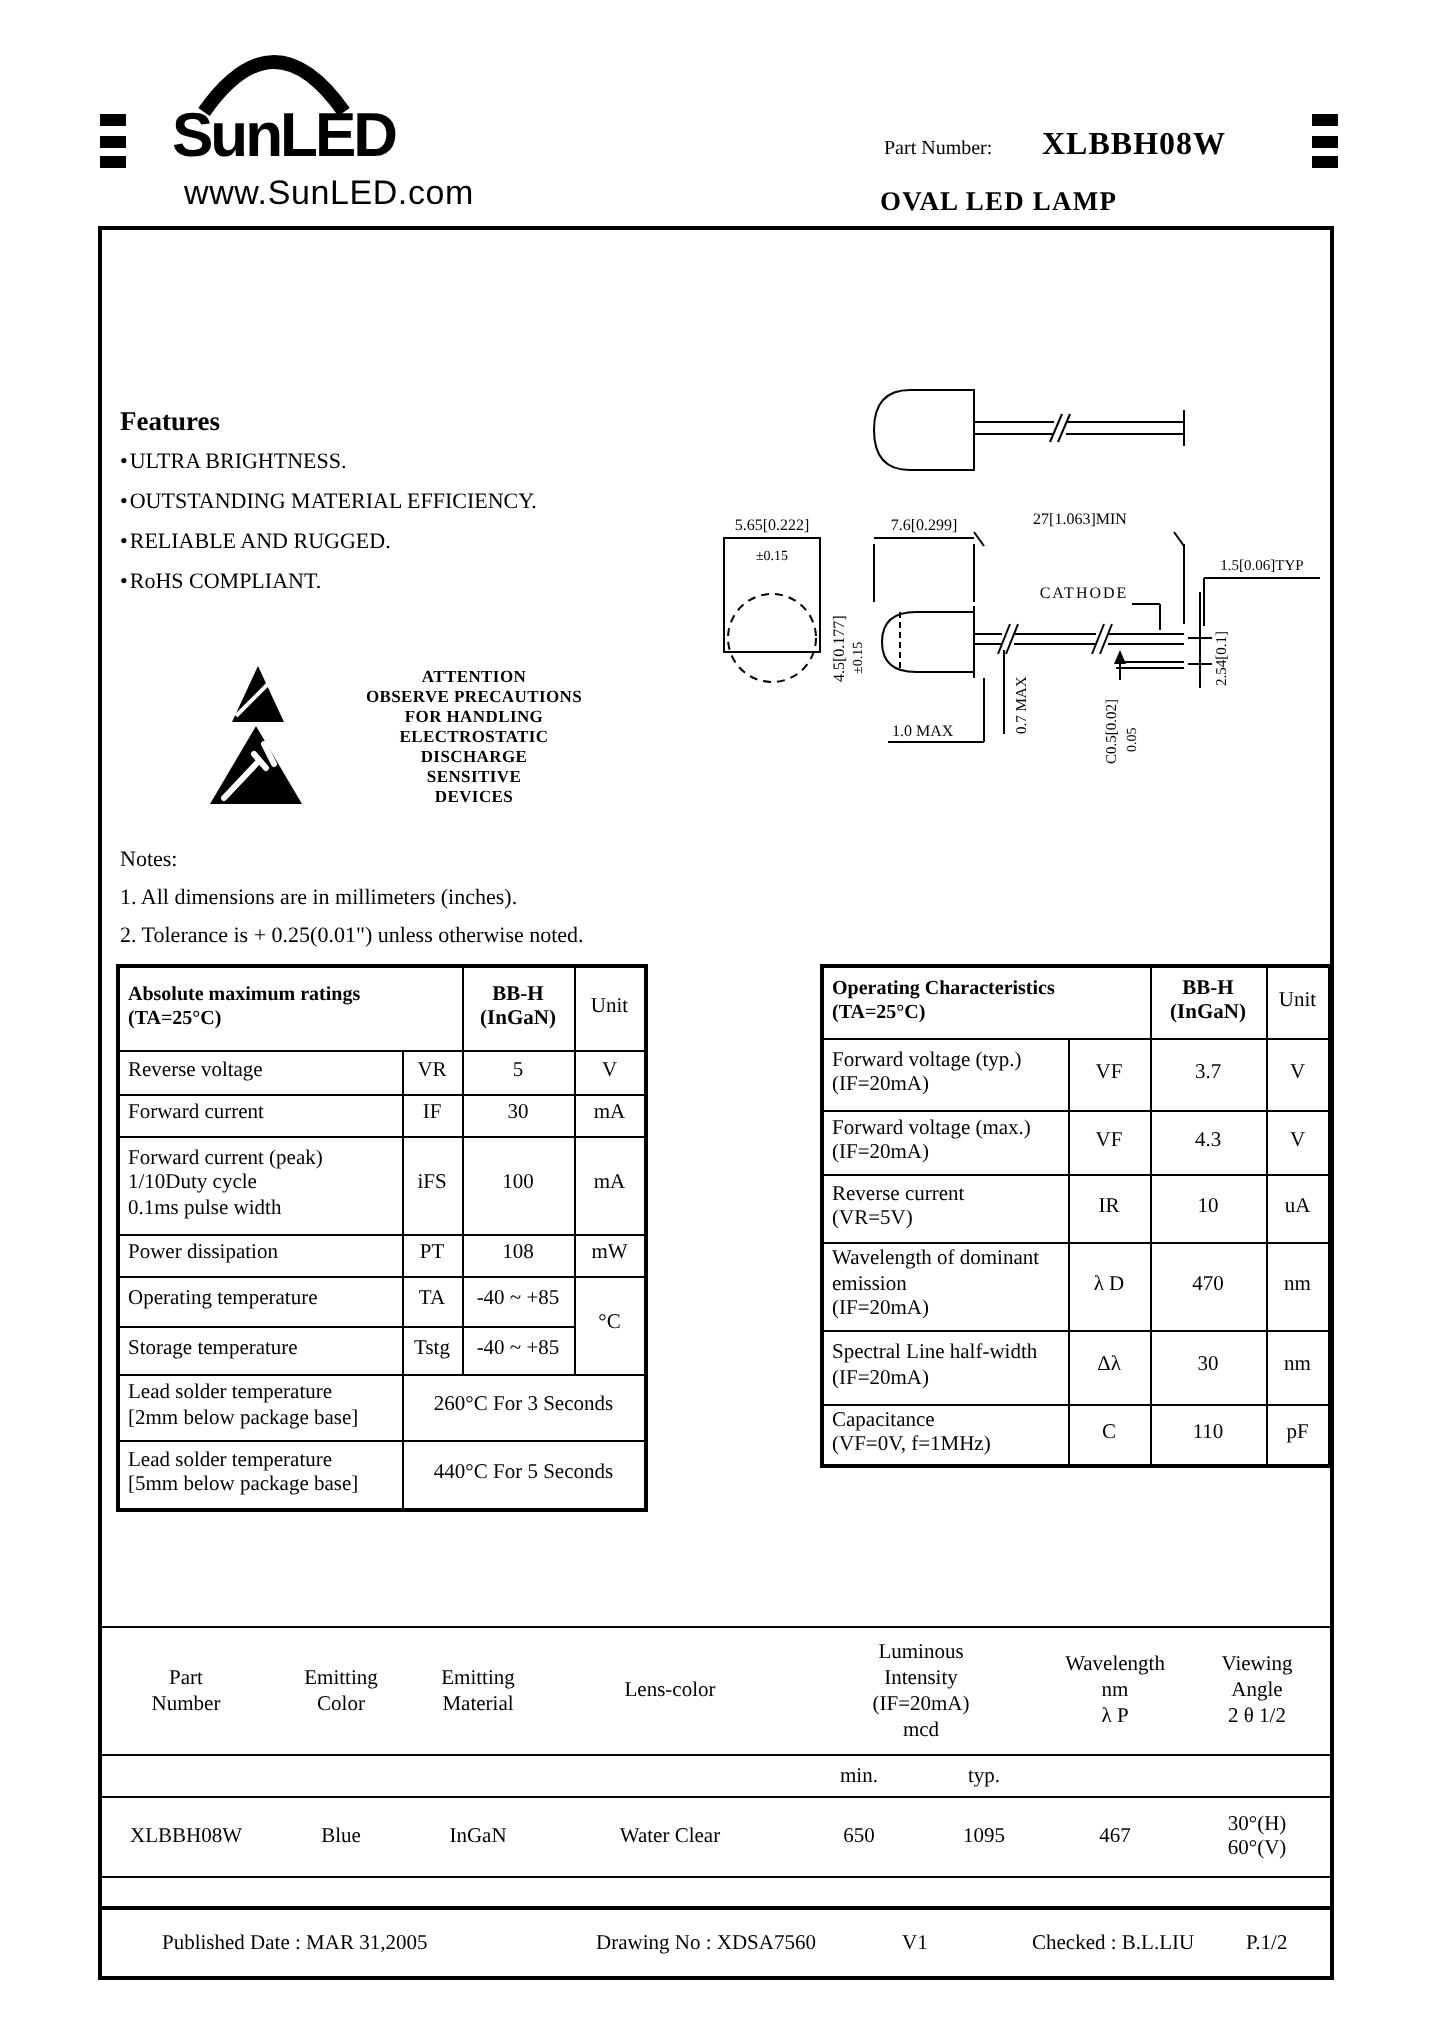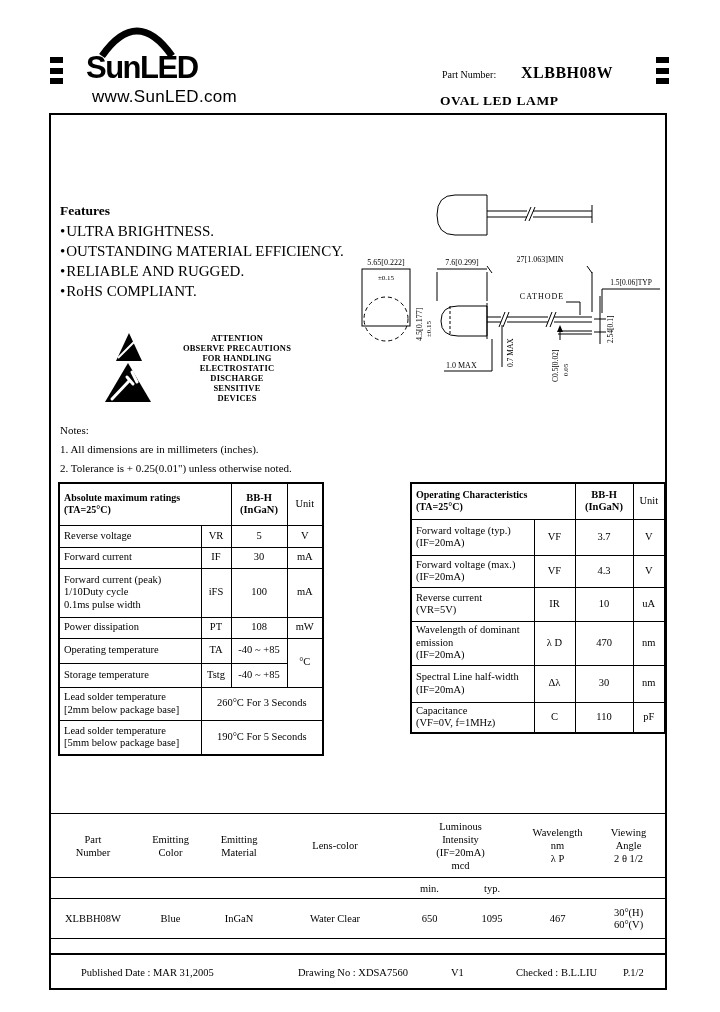--- a/index.html
+++ b/index.html
@@ -17,21 +17,21 @@
   .logo-url{font-family:"Liberation Sans",sans-serif;font-size:17px;letter-spacing:.3px}
   .pn-label{font-size:10px}
   .pn-value{font-size:16px;font-weight:bold;letter-spacing:.5px}
   .doc-title{font-size:13.5px;font-weight:bold;letter-spacing:.6px}
 
   
   .main-box{left:49px;top:113px;width:618px;height:877px;border:2px solid #000;box-sizing:border-box}
 
   
   .features-h{font-size:13.5px;font-weight:bold}
-  .feat-item{font-size:15px;line-height:20px}
+  .feat-item{font-size:11px;line-height:20px}
   .feat-item::before{content:"\2022";margin-right:1px}
   .notes{font-size:11px;line-height:19px}
 
   
   .attn{width:118px;text-align:center;font-size:8.5px;line-height:10px;font-weight:bold;letter-spacing:.2px}
 
   
   .dtable{border-collapse:collapse;table-layout:fixed;border:2px solid #000}
   .dtable td{border:1px solid #000;font-size:10.5px;line-height:12.5px;padding:1px 4px;vertical-align:middle}
   .dtable .head-title{font-size:10px}
@@ -238,21 +238,21 @@
       <td class="ctr">-40 ~ +85</td>
     </tr>
     <tr style="height:33px">
       <td class="pre">Lead solder temperature
 [2mm below package base]</td>
       <td colspan="3" class="ctr">260°C  For 3 Seconds</td>
     </tr>
     <tr style="height:35px">
       <td class="pre">Lead solder temperature
 [5mm below package base]</td>
-      <td colspan="3" class="ctr">190°C  For 5 Seconds</td>
+      <td colspan="3" class="ctr">440°C  For 5 Seconds</td>
     </tr>
   </tbody>
     </table>
 
   <table class="dtable abs" style="left:410px;top:482px">
     <colgroup>
         <col style="width:123px">
         <col style="width:41px">
         <col style="width:58px">
         <col style="width:32px">

